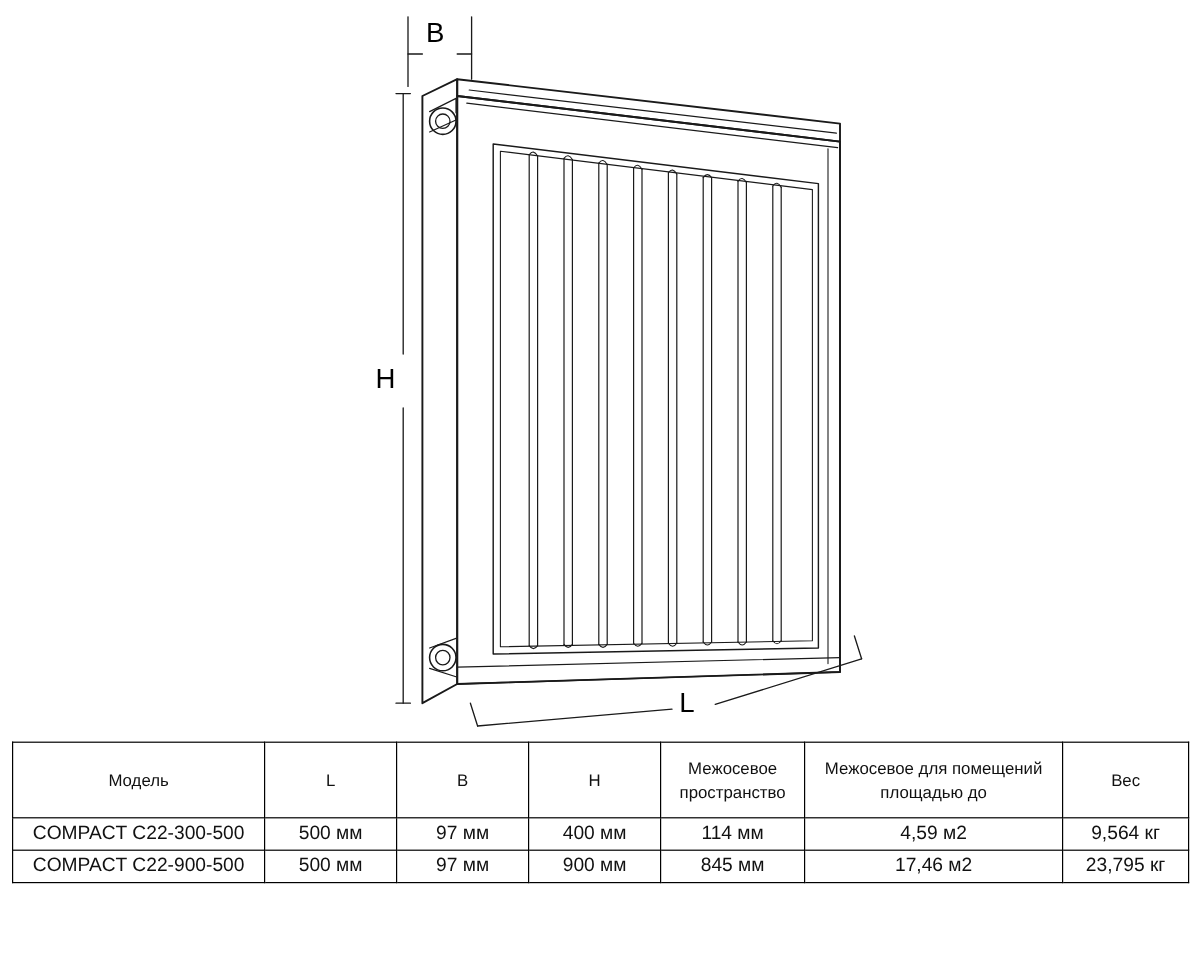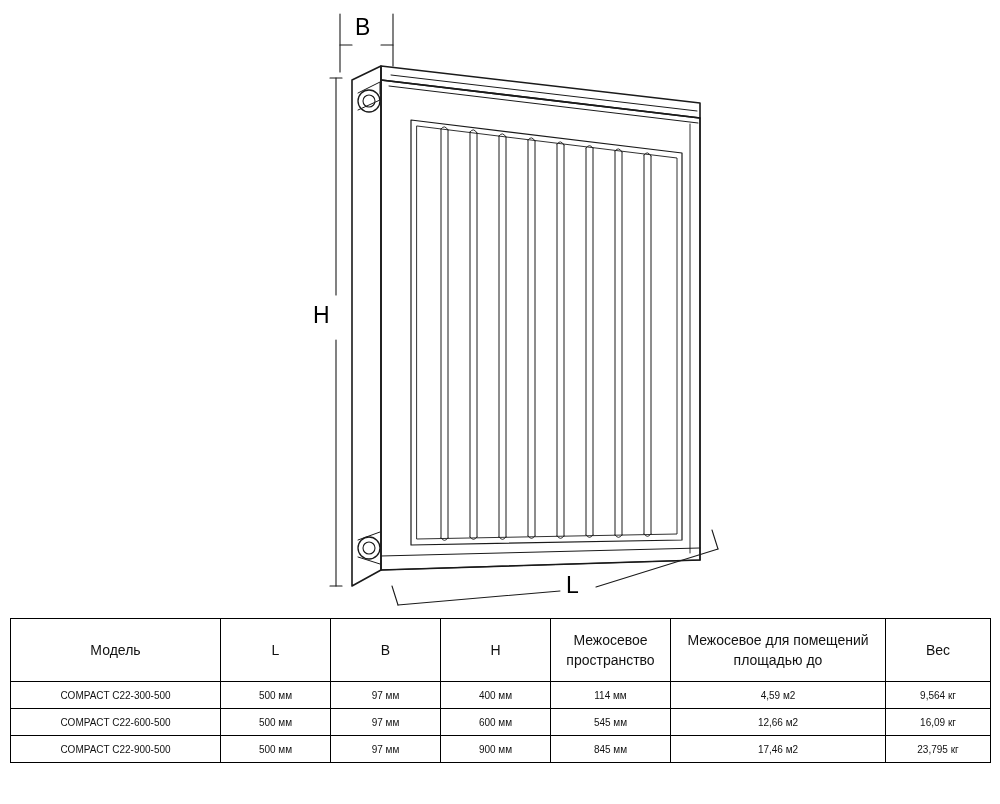--- a/index.html
+++ b/index.html
@@ -61,21 +61,21 @@
     font-weight: normal;
   }
   table.spec thead th {
     height: 58px;
     font-size: 14px;
     line-height: 1.45;
     padding: 2px 4px;
   }
   table.spec tbody td {
     height: 26px;
-    font-size: 10px;
+    font-size: 16px;
     margin-top: 24px;
   }
   table.spec tbody td.model {
     text-align: center;
   }
   col.c-model { width: 210px; }
   col.c-l     { width: 110px; }
   col.c-b     { width: 110px; }
   col.c-h     { width: 110px; }
   col.c-mid   { width: 120px; }
@@ -222,29 +222,20 @@
       <tr>
         <td class="model">COMPACT C22-300-500</td>
         <td>500 мм</td>
         <td>97 мм</td>
         <td>400 мм</td>
         <td>114 мм</td>
         <td>4,59 м2</td>
         <td>9,564 кг</td>
       </tr>
       <tr>
-        <td class="model">COMPACT C22-600-500</td>
-        <td>500 мм</td>
-        <td>97 мм</td>
-        <td>600 мм</td>
-        <td>545 мм</td>
-        <td>12,66 м2</td>
-        <td>16,09 кг</td>
-      </tr>
-      <tr>
         <td class="model">COMPACT C22-900-500</td>
         <td>500 мм</td>
         <td>97 мм</td>
         <td>900 мм</td>
         <td>845 мм</td>
         <td>17,46 м2</td>
         <td>23,795 кг</td>
       </tr>
     </tbody>
   </table>

